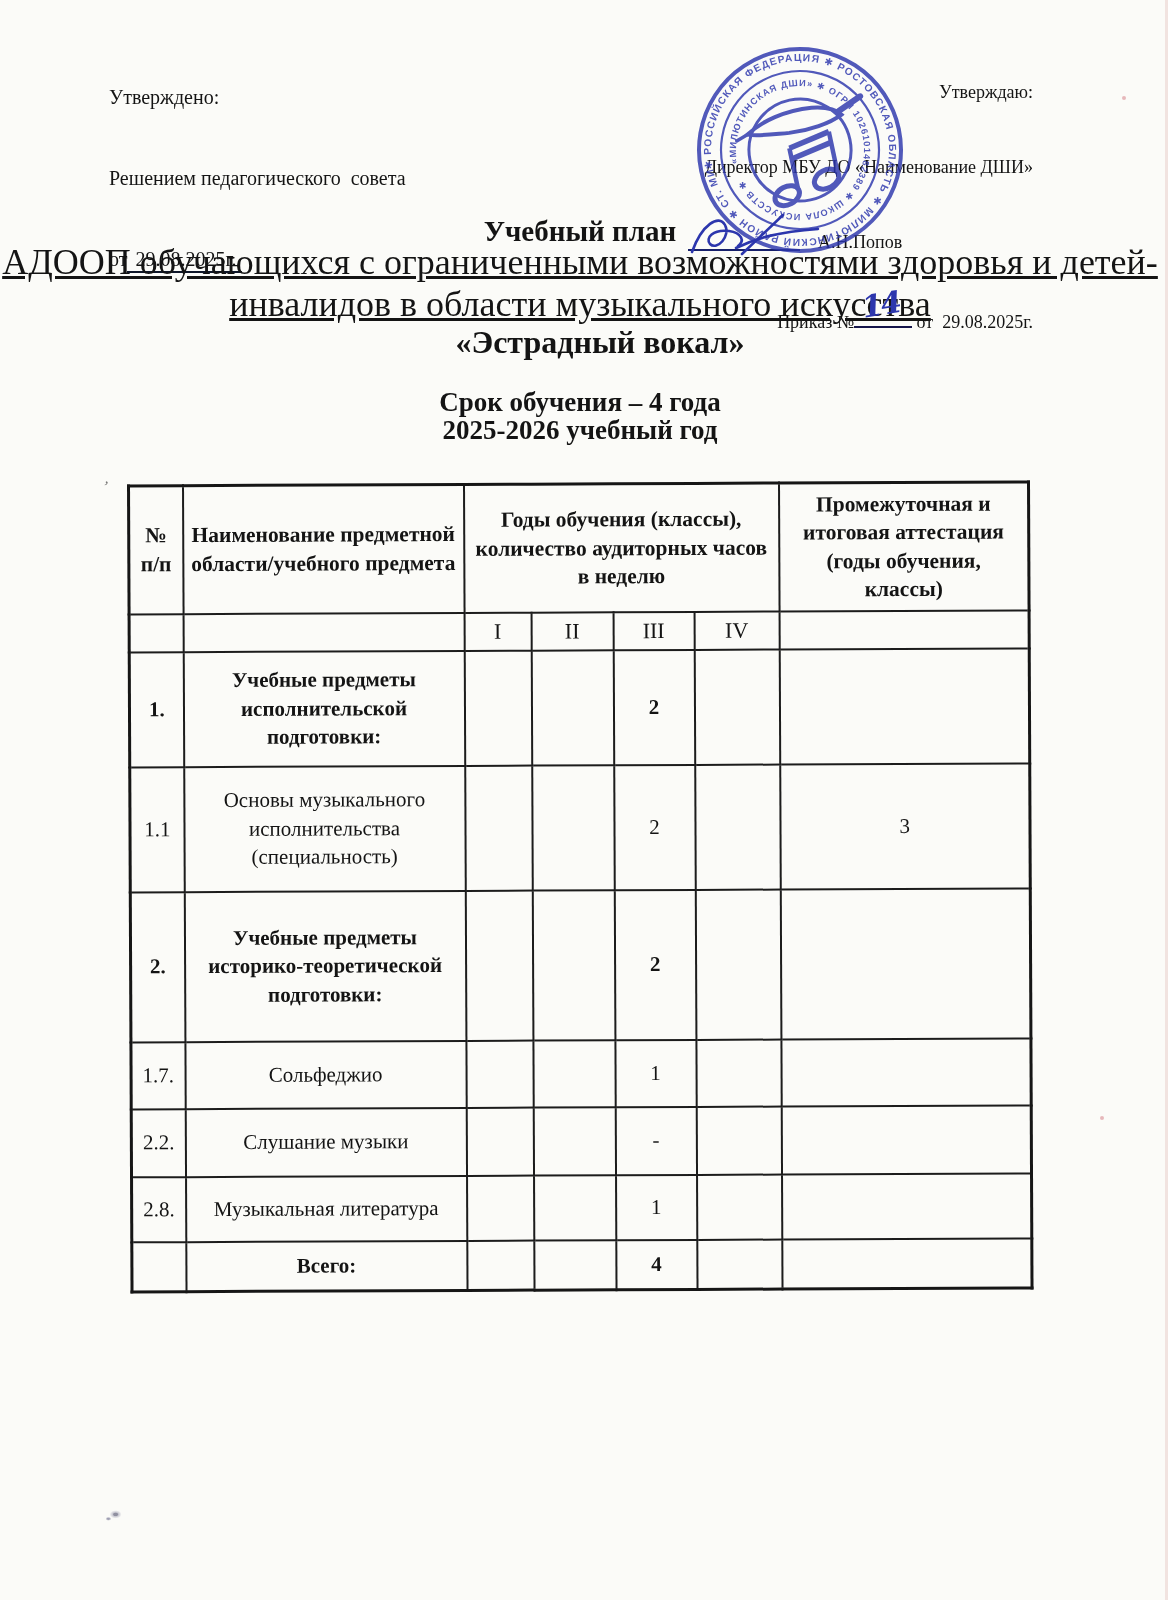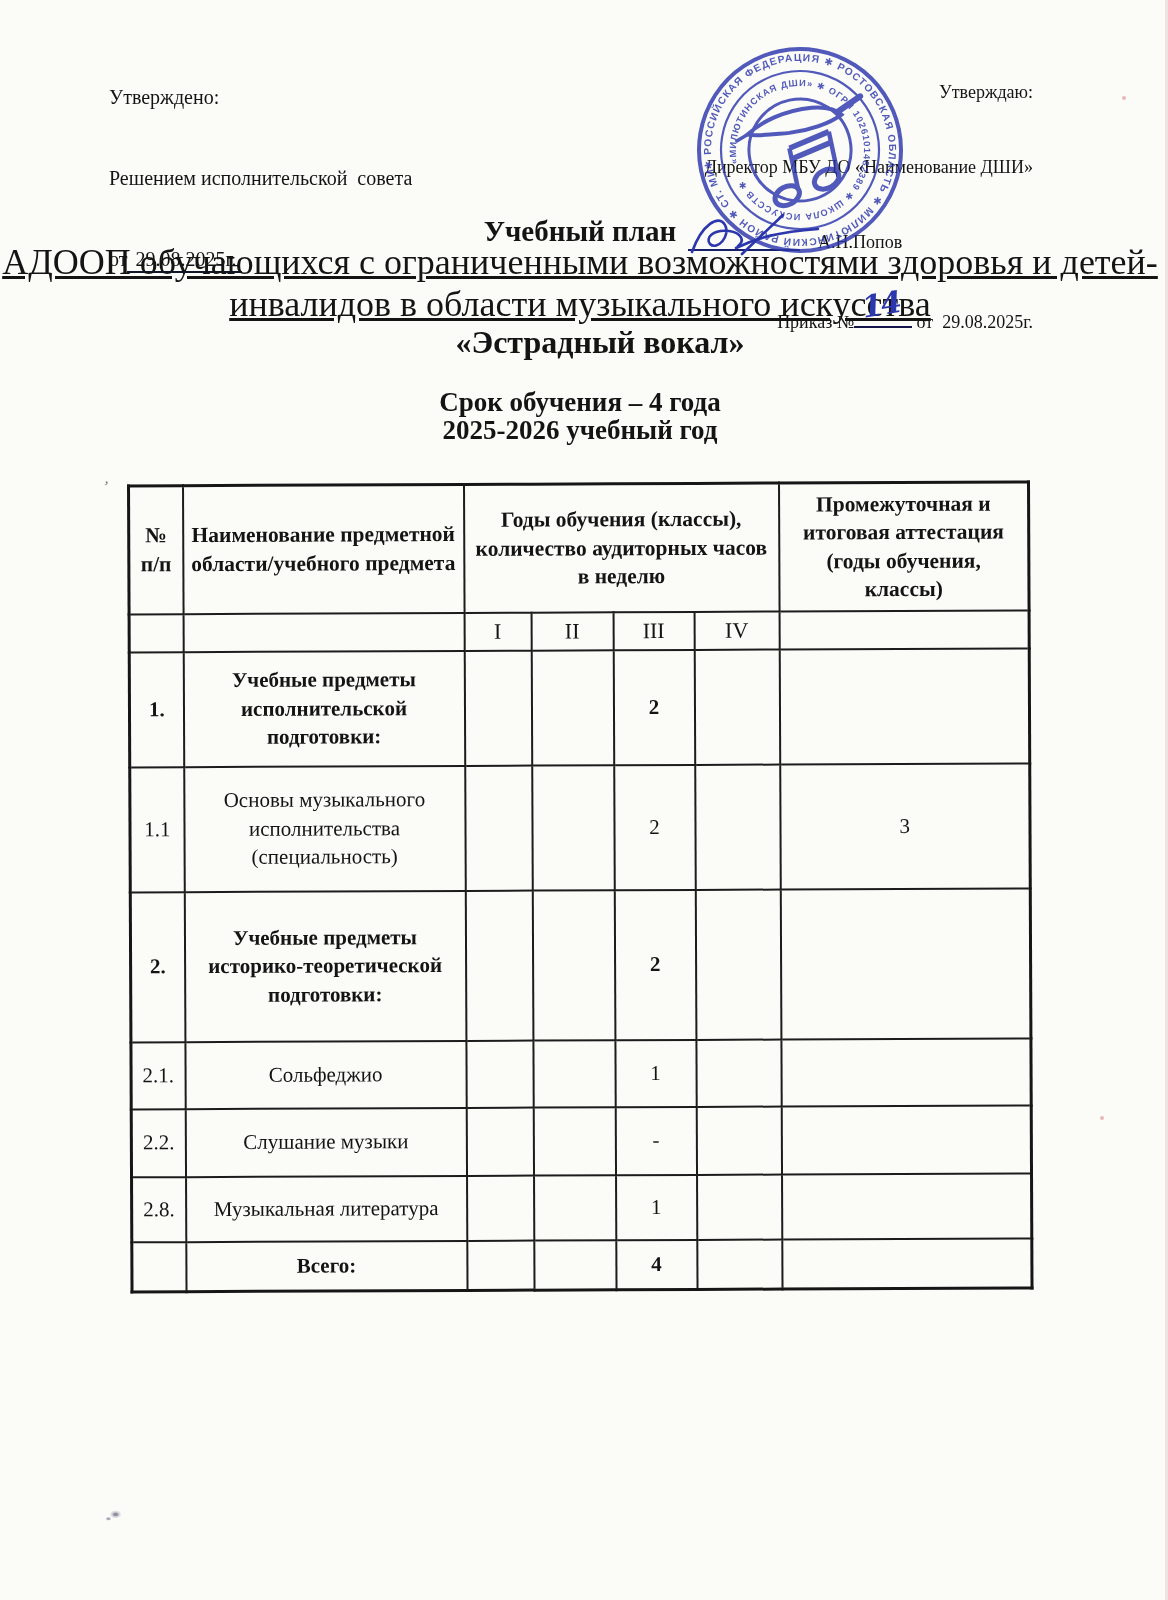--- a/index.html
+++ b/index.html
@@ -66,21 +66,21 @@
 <body>
 
 <div class="scan-edge"></div>
 <div class="speck"></div>
 <span class="tick">ʼ</span>
 <div class="pink-dot" style="left:1122px;top:96px;"></div>
 <div class="pink-dot" style="left:1100px;top:1116px;"></div>
 
 <div class="approve-left">
   <div>Утверждено:</div>
-  <div>Решением исполнительской  совета</div>
+  <div>Решением педагогического  совета</div>
   <div><span>от</span><span class="u-date">29.08.2025г.</span></div>
 </div>
 
 <div class="approve-right">
   <div>Утверждаю:</div>
   <div>Директор МБУ ДО «Наименование ДШИ»</div>
   <div class="sig-row">
     <span class="sig-underline"></span>
     <svg class="sig-svg" width="140" height="52" viewBox="0 0 140 52">
       <g fill="none" stroke="#2c36ad" stroke-width="2.6" stroke-linecap="round">
@@ -173,21 +173,21 @@
   <tr class="bold-row" style="height:150px">
     <td>2.</td>
     <td>Учебные предметы историко-теоретической подготовки:</td>
     <td></td>
     <td></td>
     <td>2</td>
     <td></td>
     <td></td>
   </tr>
   <tr style="height:67px">
-    <td>2.1.</td>
+    <td>1.7.</td>
     <td>Сольфеджио</td>
     <td></td>
     <td></td>
     <td>1</td>
     <td></td>
     <td></td>
   </tr>
   <tr style="height:68px">
     <td>2.2.</td>
     <td>Слушание музыки</td>

